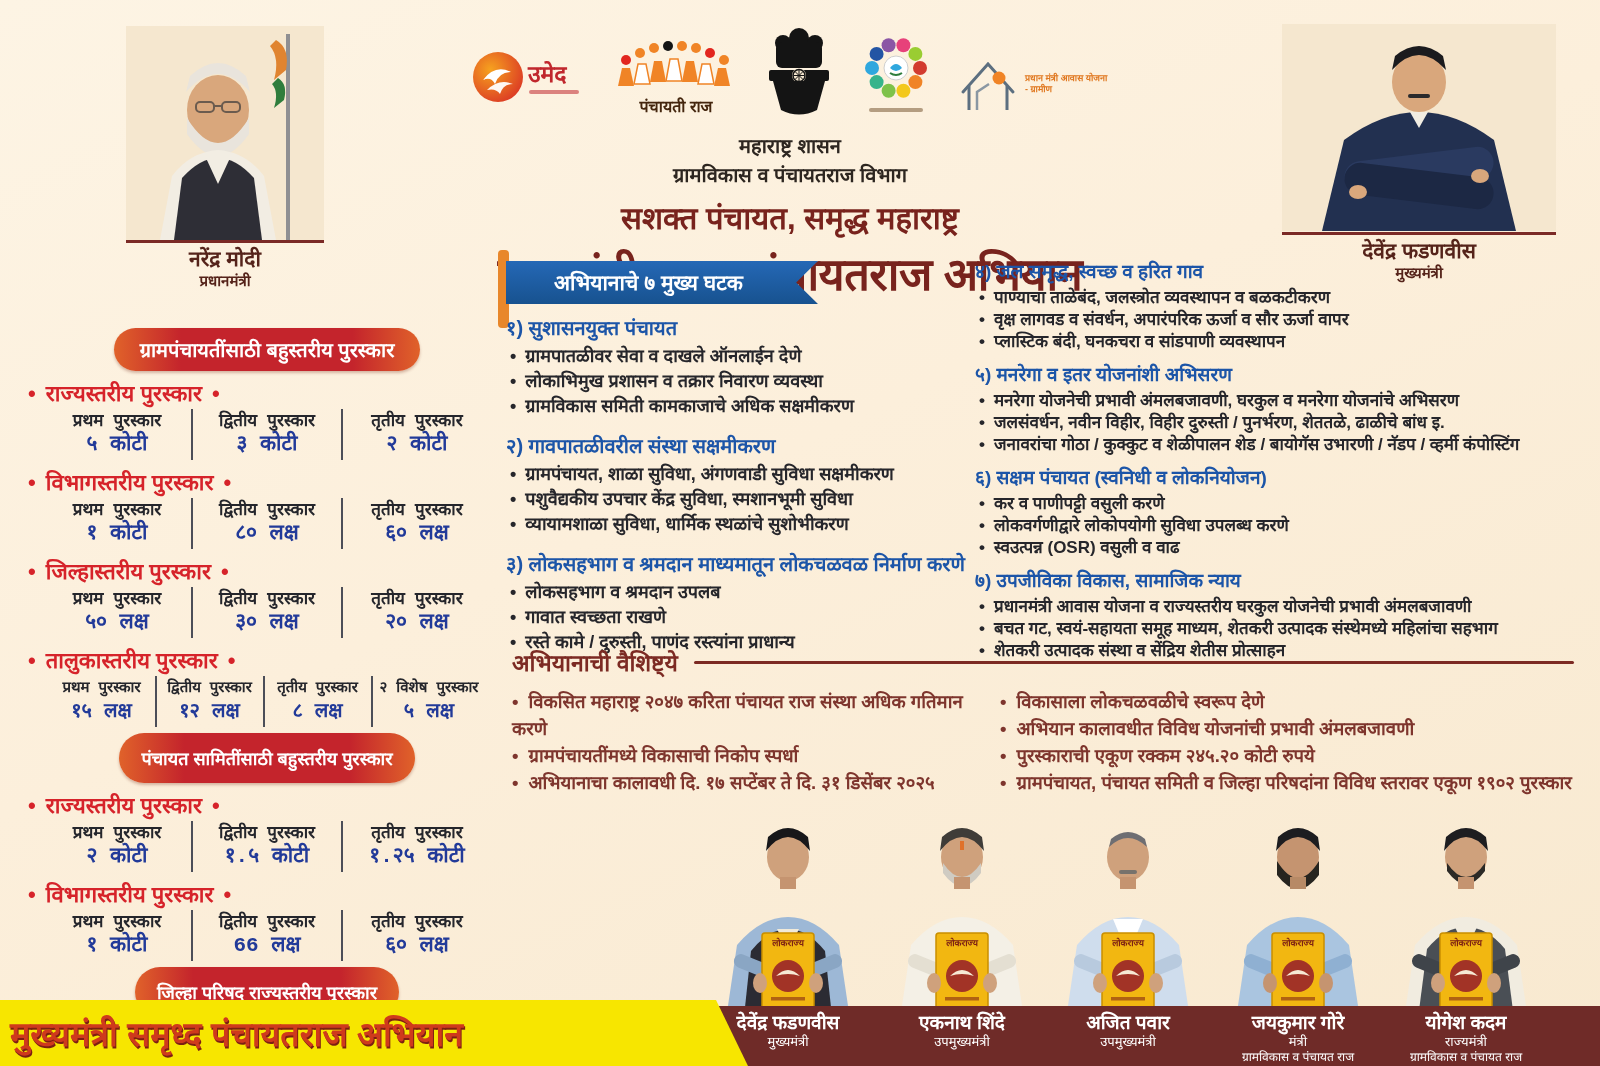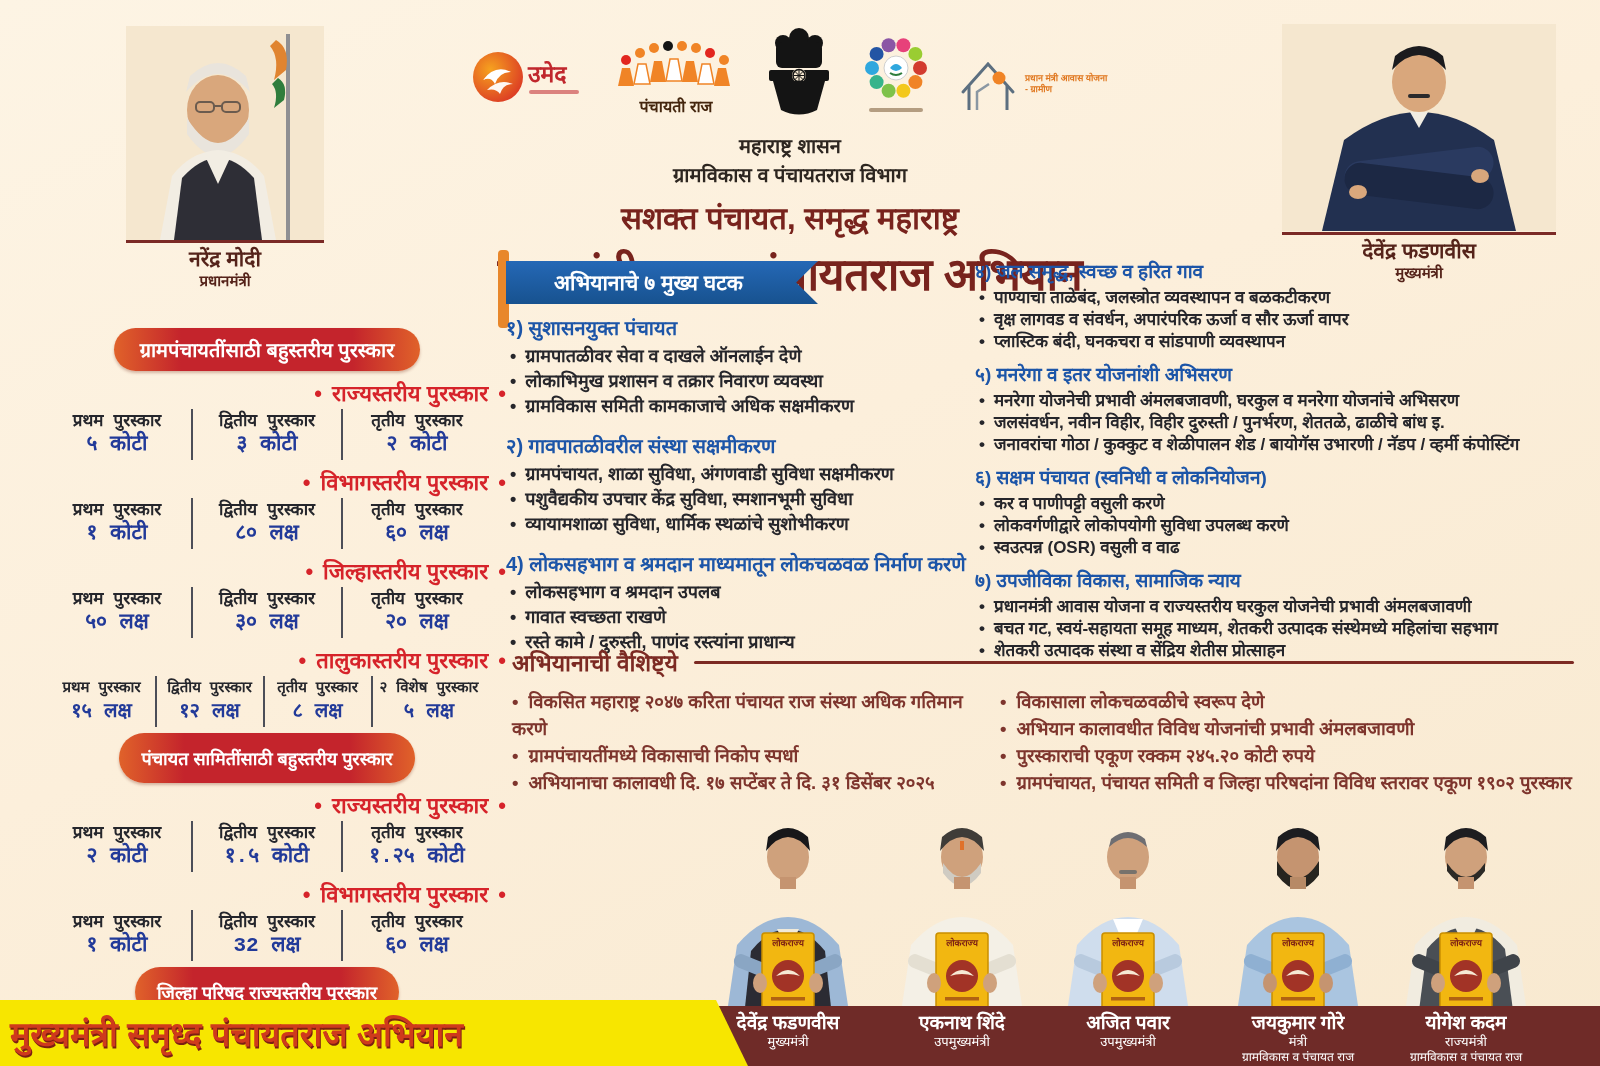--- a/index.html
+++ b/index.html
@@ -23,21 +23,21 @@
   .dept{font-size:20px;font-weight:bold;color:#2d2620;margin-top:2px;}
   .tagline{font-size:31px;font-weight:800;color:#78231d;margin-top:8px;}
   .title{font-size:45px;font-weight:800;color:#78231d;margin-top:4px;letter-spacing:-0.5px;}
   
   .left-panel{position:absolute;left:28px;top:328px;width:478px;}
   .pill{width:max-content;margin:0 auto 6px;padding:8px 26px;border-radius:26px;
     background:linear-gradient(90deg,#e0622a,#c4242c 22%,#c4242c 78%,#e0622a);
     color:#fff;font-size:20px;font-weight:bold;white-space:nowrap;
     box-shadow:0 2px 3px rgba(120,40,20,.3);}
   .pill.small{font-size:18px;padding:13px 22px;}
-  .sec-head{text-align:right;color:#d6232a;font-size:22px;font-weight:800;margin:2px 0;white-space:nowrap;}
+  .sec-head{text-align:left;color:#d6232a;font-size:22px;font-weight:800;margin:2px 0;white-space:nowrap;}
   .sec-head::before{content:"•";margin-right:10px;}
   .sec-head::after{content:"•";margin-left:10px;}
   .award-row{display:flex;justify-content:center;margin-bottom:6px;}
   .award-cell{text-align:center;padding:2px 10px;min-width:128px;font-family:Liberation Mono, monospace;}
   .award-cell+.award-cell{border-left:2px solid #4c4e58;}
   .cols4 .award-cell{min-width:92px;padding:2px 7px;}
   .al{font-size:17px;font-weight:bold;color:#25262c;white-space:nowrap;line-height:21px;}
   .av{font-size:21px;font-weight:800;color:#223a99;white-space:nowrap;line-height:26px;}
   .cols4 .al{font-size:15px;}
   .cols4 .av{font-size:20px;}
@@ -309,21 +309,21 @@
     </div>
 
     <div class="sec-head">विभागस्तरीय पुरस्कार</div>
     <div class="award-row">
       <div class="award-cell">
         <div class="al">प्रथम पुरस्कार</div>
         <div class="av">१ कोटी</div>
         </div>
       <div class="award-cell">
         <div class="al">द्वितीय पुरस्कार</div>
-        <div class="av">32 लक्ष</div>
+        <div class="av">66 लक्ष</div>
         </div>
       <div class="award-cell">
         <div class="al">तृतीय पुरस्कार</div>
         <div class="av">६० लक्ष</div>
         </div>
     </div>
 
     <div class="pill small">जिल्हा परिषद राज्यस्तरीय पुरस्कार</div>
     <div class="award-row" style="margin-top:6px;">
       <div class="award-cell">
@@ -351,21 +351,21 @@
       <div class="ci-b">लोकाभिमुख प्रशासन व तक्रार निवारण व्यवस्था</div>
       <div class="ci-b">ग्रामविकास समिती कामकाजाचे अधिक सक्षमीकरण</div>
     </div>
     <div class="ci">
       <div class="ci-t">२) गावपातळीवरील संस्था सक्षमीकरण</div>
       <div class="ci-b">ग्रामपंचायत, शाळा सुविधा, अंगणवाडी सुविधा सक्षमीकरण</div>
       <div class="ci-b">पशुवैद्यकीय उपचार केंद्र सुविधा, स्मशानभूमी सुविधा</div>
       <div class="ci-b">व्यायामशाळा सुविधा, धार्मिक स्थळांचे सुशोभीकरण</div>
     </div>
     <div class="ci">
-      <div class="ci-t">4) लोकसहभाग व श्रमदान माध्यमातून लोकचळवळ निर्माण करणे</div>
+      <div class="ci-t">३) लोकसहभाग व श्रमदान माध्यमातून लोकचळवळ निर्माण करणे</div>
       <div class="ci-b">लोकसहभाग व श्रमदान उपलब</div>
       <div class="ci-b">गावात स्वच्छता राखणे</div>
       <div class="ci-b">रस्ते कामे / दुरुस्ती, पाणंद रस्त्यांना प्राधान्य</div>
     </div>
   </div>
 
   <div class="comp-right">
     <div class="ci">
       <div class="ci-t">४) जल समृद्ध, स्वच्छ व हरित गाव</div>
       <div class="ci-b">पाण्याचा ताळेबंद, जलस्त्रोत व्यवस्थापन व बळकटीकरण</div>

